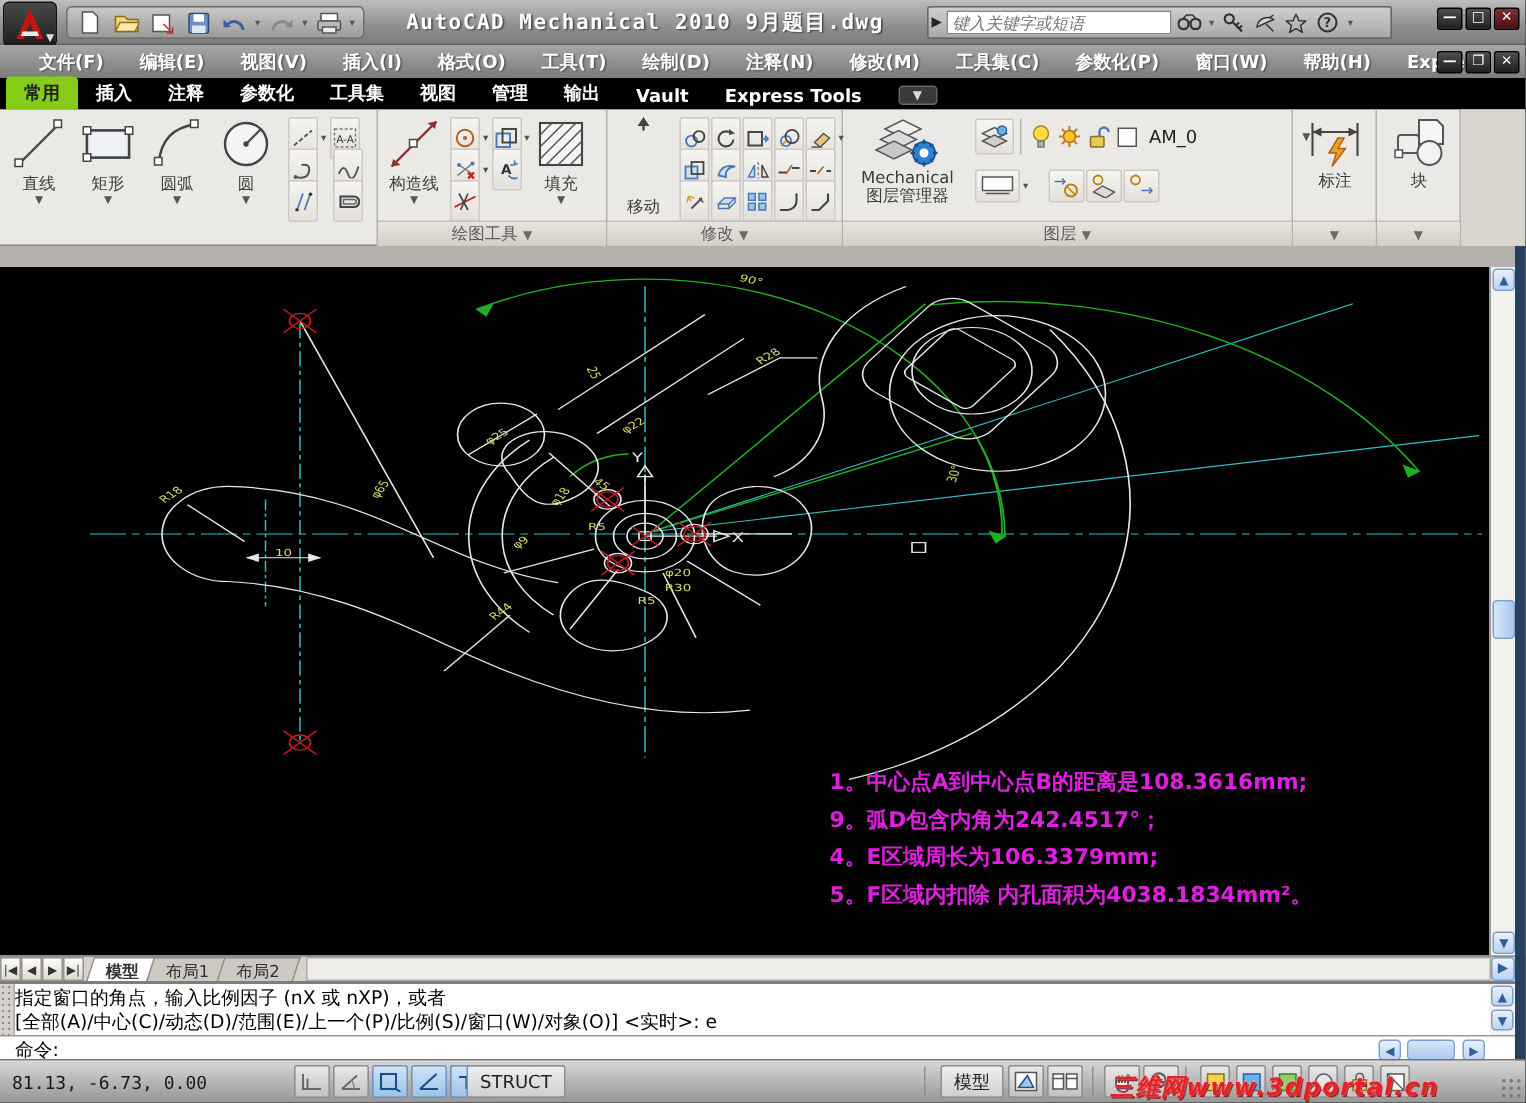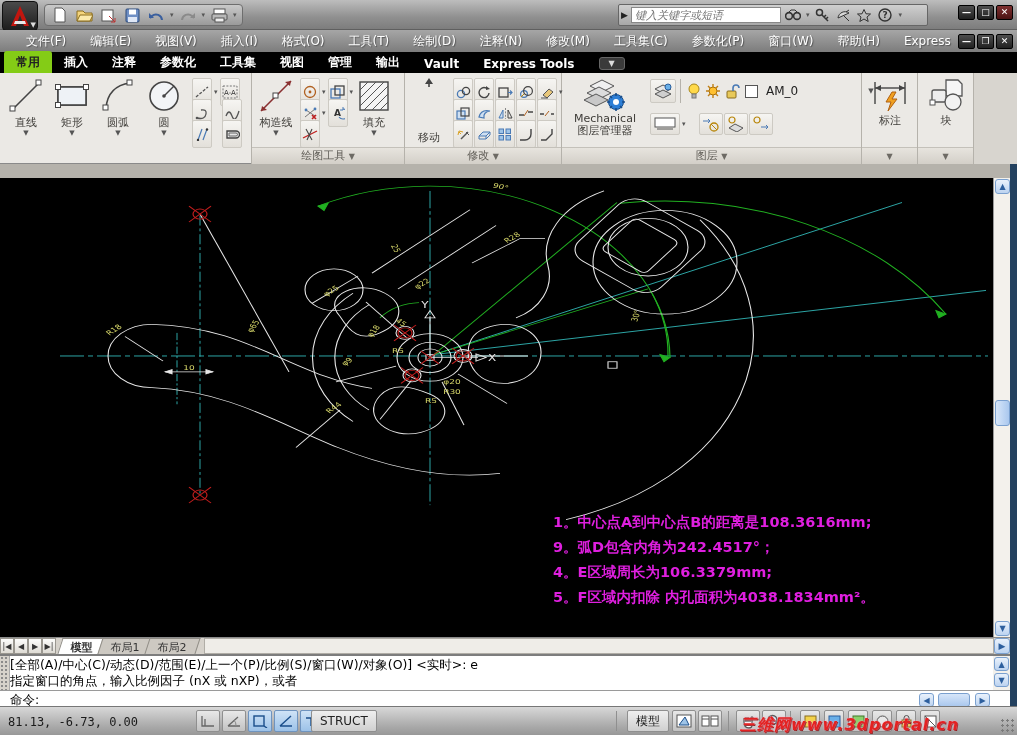--- a/index.html
+++ b/index.html
@@ -16,21 +16,21 @@
   .title-text{top:6px;left:0;width:860px;text-align:center;color:#fff;font-weight:bold;font-size:14px;letter-spacing:1px;text-shadow:1px 1px 1px #444;font-family:"DejaVu Sans Mono","Liberation Mono",monospace;}
   #searchbar{left:618px;top:4px;width:310px;height:22px;display:flex;align-items:center;background:linear-gradient(#cfcfcf,#a8a8a8);border:1px solid #666;border-radius:2px;padding:0 2px;gap:3px;}
   #searchbar input{width:150px;height:16px;border:1px solid #888;font-style:italic;font-size:11px;color:#777;padding:0 3px;background:#fff;}
   .sicon{width:18px;height:16px;display:flex;align-items:center;justify-content:center;}
   .winbtns{display:flex;gap:2px;}
   #winbtns1{left:958px;top:5px;}
   #winbtns2{left:958px;top:34px;}
   .wbtn{width:17px;height:15px;background:linear-gradient(#4e4e4e,#202020);border:1px solid #000;border-radius:2px;color:#fff;font-size:9px;line-height:13px;text-align:center;font-weight:bold;}
 
   
-  #menubar{left:0;top:30px;width:1017px;height:22px;background:linear-gradient(#a6a6a6,#7c7c7c);display:flex;align-items:center;padding-left:14px;gap:0;}
+  #menubar{left:0;top:30px;width:1017px;height:22px;background:linear-gradient(#a6a6a6,#7c7c7c);display:flex;align-items:center;padding-left:14px;gap:0;font-weight:bold;}
   .menu-item{color:#fff;font-size:12px;padding:2px 12px;text-shadow:1px 1px 1px #555;white-space:nowrap;}
 
   
   #ribbontabs{left:0;top:52px;width:1017px;height:21px;background:#000;display:flex;align-items:flex-end;padding-left:4px;}
   .rtab{color:#fff;font-size:12px;font-weight:bold;padding:3px 12px 2px;white-space:nowrap;}
   .rtab.active{background:#84cc16;color:#222;border-radius:3px 3px 0 0;}
   #ribbon-collapse{width:26px;height:13px;background:#3a3a3a;border:1px solid #666;border-radius:3px;color:#ddd;font-size:8px;text-align:center;line-height:11px;margin:0 0 3px 12px;}
 
   
   #ribbon{left:0;top:73px;width:1017px;height:91px;background:#ebe9e5;border-bottom:1px solid #8a8a8a;}
@@ -137,20 +137,21 @@
       <span class="dchev">▾</span>
       <div class="qbtn">
           <svg width="17" height="15">
             <rect x="3" y="1" width="11" height="5" fill="#fff" stroke="#555"></rect>
             <rect x="1" y="6" width="15" height="6" rx="1" fill="#b9b9b9" stroke="#555"></rect>
             <rect x="4" y="10" width="9" height="4" fill="#eee" stroke="#555"></rect>
           </svg>
         </div>
       <span class="dchev">▾</span>
     </div>
+    <div class="abs title-text">AutoCAD Mechanical 2010  9月题目.dwg</div>
     <div class="abs" id="searchbar">
       <span style="font-size:9px;color:#222;">▶</span>
       <input type="text" placeholder="键入关键字或短语" style="">
       <div class="sicon">
           <svg width="16" height="12">
             <circle cx="4" cy="7" r="3.4" fill="none" stroke="#333" stroke-width="1.6"></circle>
             <circle cx="12" cy="7" r="3.4" fill="none" stroke="#333" stroke-width="1.6"></circle>
             <path d="M4 3 l2 -2 h4 l2 2" fill="none" stroke="#333"></path>
           </svg>
         </div>
@@ -729,22 +730,22 @@
     <div class="ltab active" style="margin-left:4px;"><span>模型</span></div>
     <div class="ltab"><span>布局1</span></div>
     <div class="ltab"><span>布局2</span></div>
     <div id="hscrolltrack"></div>
     <div id="hscroll-right">▶</div>
   </div>
 
   <div class="abs" id="cmdarea">
     <div id="cmdhandle"></div>
     <div id="cmdhistory">
+      <div>指定窗口的角点，输入比例因子 (nX 或 nXP)，或者</div>
       <div>[全部(A)/中心(C)/动态(D)/范围(E)/上一个(P)/比例(S)/窗口(W)/对象(O)] &lt;实时&gt;: e</div>
-      <div>指定窗口的角点，输入比例因子 (nX 或 nXP)，或者</div>
     </div>
     <div id="cmdvscroll">
       <div class="hsbtn" style="right:1px;top:1px;">▲</div>
       <div class="hsbtn" style="right:1px;top:17px;">▼</div>
     </div>
     <div id="cmdprompt">
       <span>命令:</span>
       <div class="hsbtn" style="right:76px;top:2px;">◀</div>
       <div class="hsbtn" style="right:40px;top:2px;width:32px;background:linear-gradient(#d7e6f9,#aac8ee);"></div>
       <div class="hsbtn" style="right:20px;top:2px;">▶</div>

